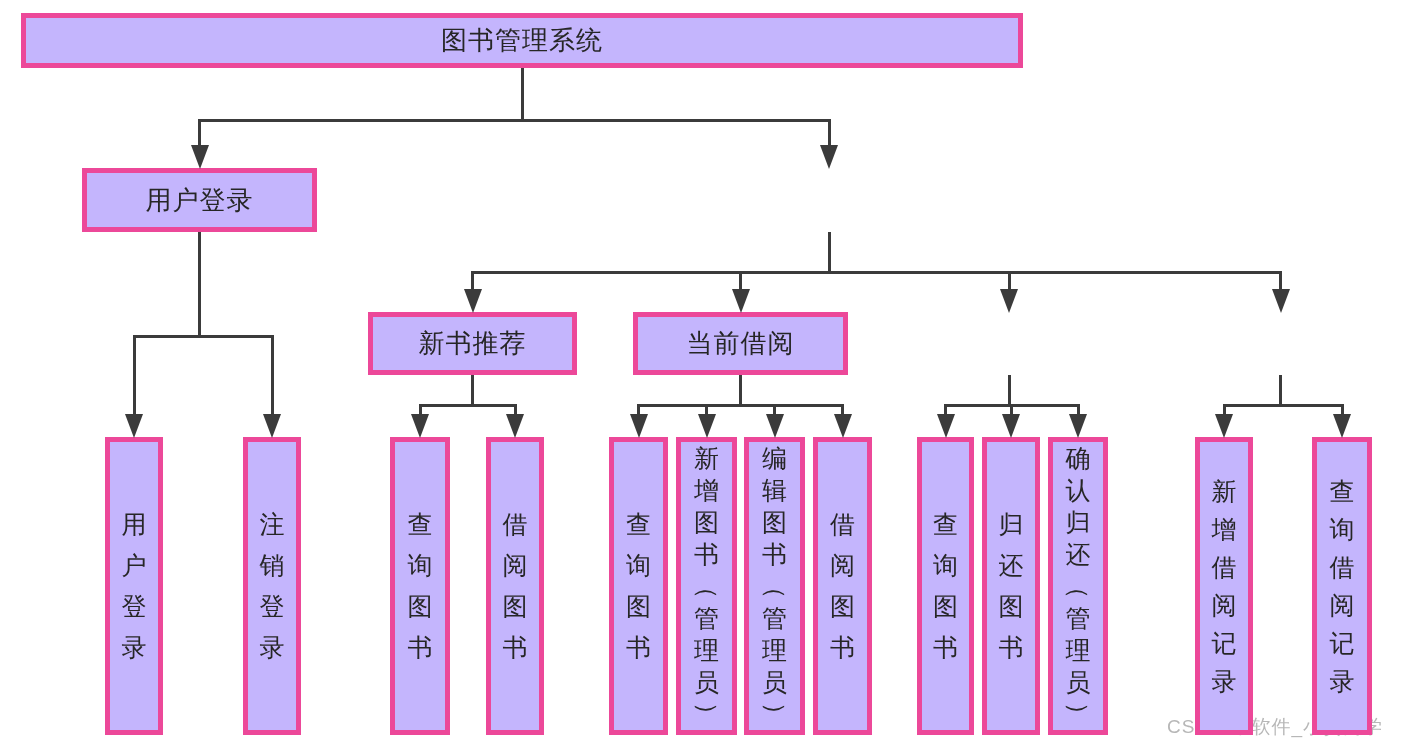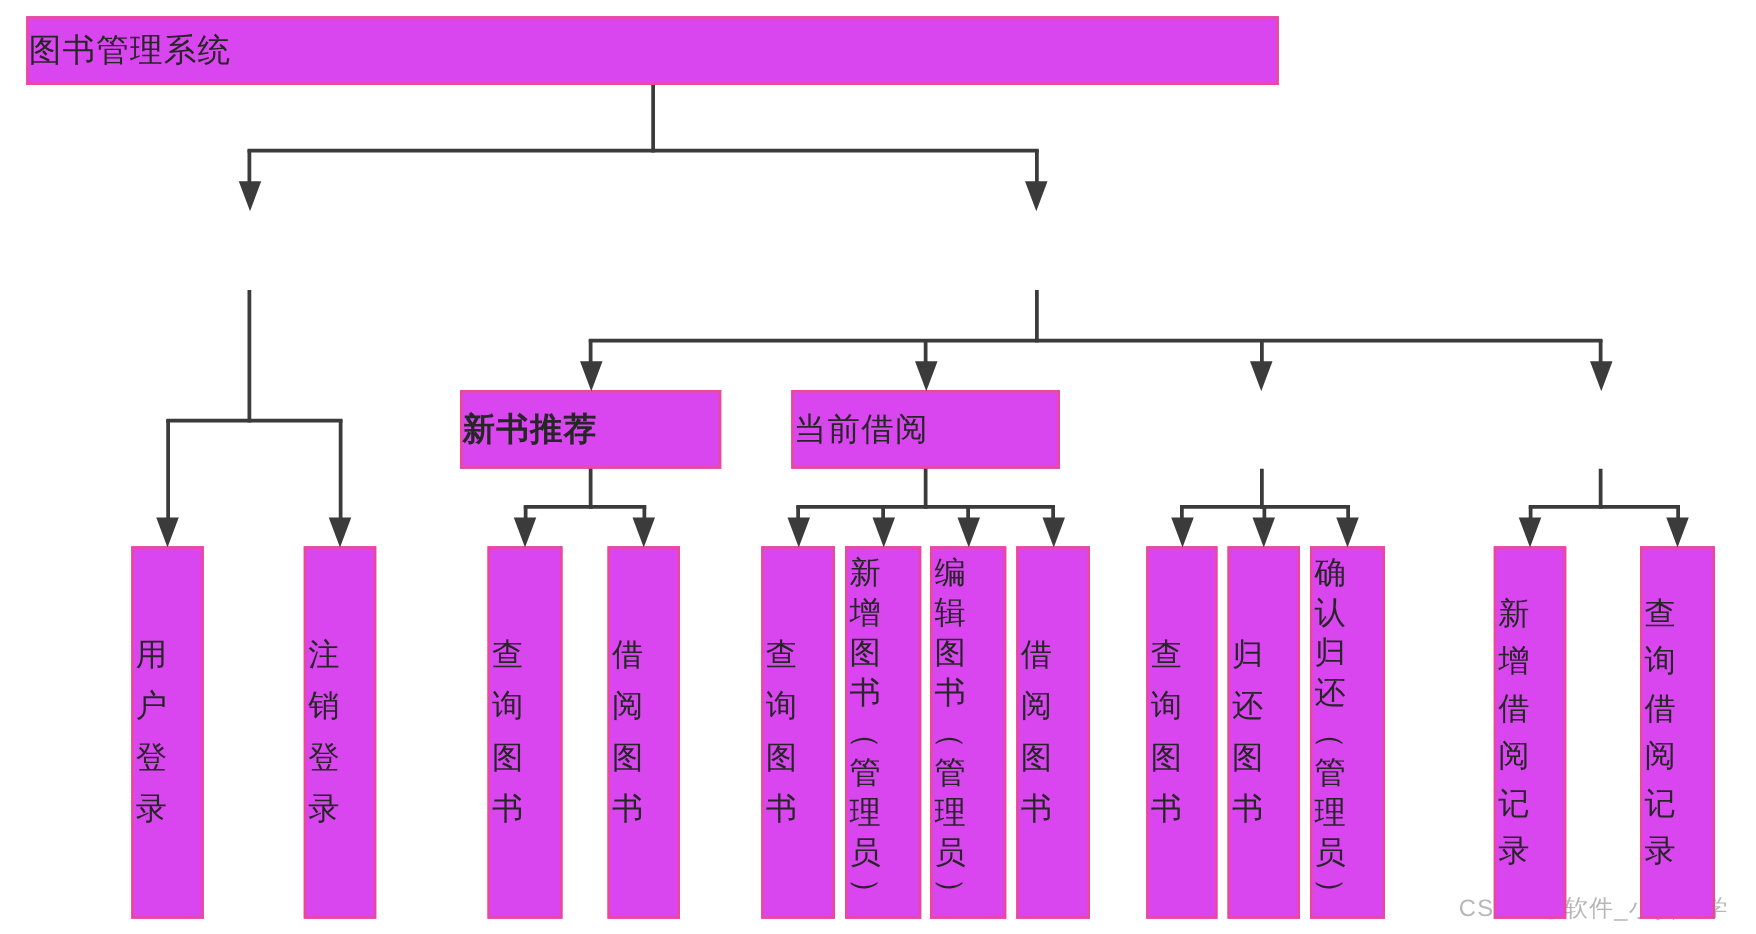--- a/index.html
+++ b/index.html
@@ -5,24 +5,24 @@
   html,body{margin:0;padding:0;background:#ffffff;}
   #canvas{
     position:relative;
     width:1405px;height:747px;
     background:#ffffff;
     font-family:"Liberation Sans","DejaVu Sans",sans-serif;
     overflow:hidden;
   }
   .node{
     position:absolute;
-    background:#d946ef;
-    border:2px solid #ec4899;
+    background:#c4b5fd;
+    border:5px solid #ec4899;
     box-sizing:border-box;
-    display:flex;align-items:center;
+    display:flex;align-items:center;justify-content:center;
   }
   .hlabel{
     font-size:26px;color:#262626;letter-spacing:1px;white-space:nowrap;
   }
   .vlabel{
     display:flex;flex-direction:column;align-items:center;justify-content:center;
     color:#262626;
   }
   .glyph{
     width:28px;height:27px;line-height:27px;
@@ -42,21 +42,24 @@
   }
 </style>
 </head>
 <body>
 
 <div id="canvas">
   <div class="watermark">CSDN @软件_小贺同学</div>
 <div class="node" style="left: 21px; top: 13px; width: 1002px; height: 55px;">
       <div class="hlabel">图书管理系统</div>
     </div>
-    <div class="node" style="left: 368px; top: 312px; width: 209px; height: 63px; font-weight: bold;">
+    <div class="node" style="left: 82px; top: 168px; width: 235px; height: 64px;">
+      <div class="hlabel">用户登录</div>
+    </div>
+    <div class="node" style="left: 368px; top: 312px; width: 209px; height: 63px;">
       <div class="hlabel">新书推荐</div>
     </div>
     <div class="node" style="left: 633px; top: 312px; width: 215px; height: 63px;">
       <div class="hlabel">当前借阅</div>
     </div>
     <div class="node" style="left: 105px; top: 437px; width: 58px; height: 298px;">
       <div class="vlabel" style="row-gap: 14px;">
         <span class="glyph">用</span>
         <span class="glyph">户</span>
         <span class="glyph">登</span>

